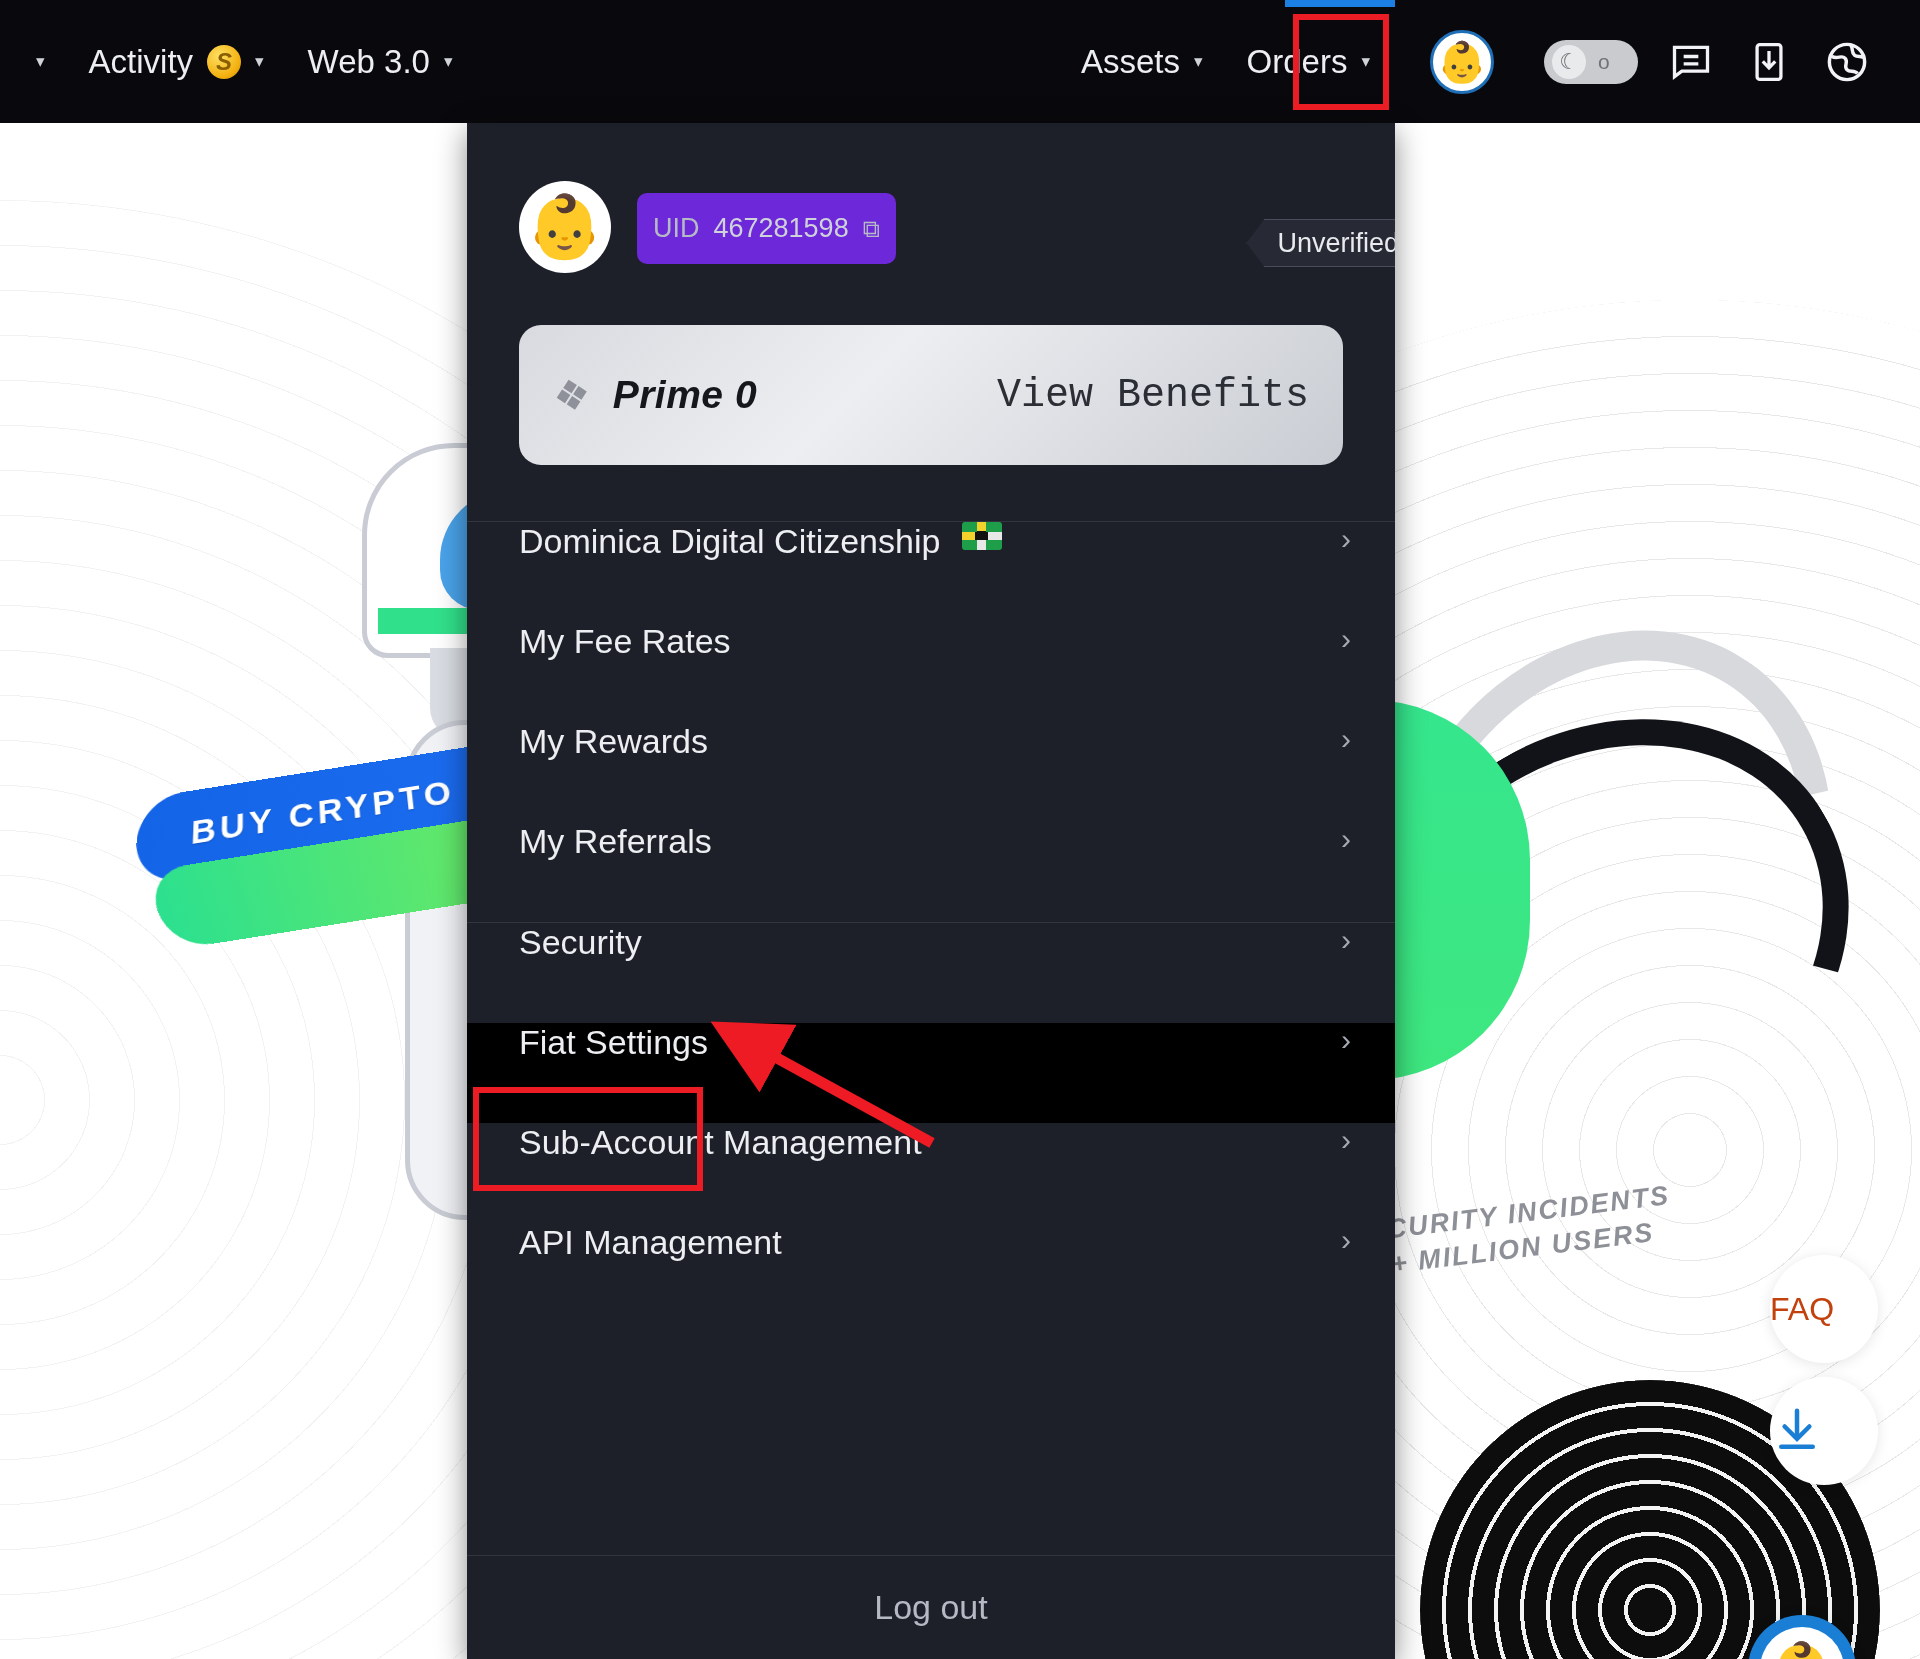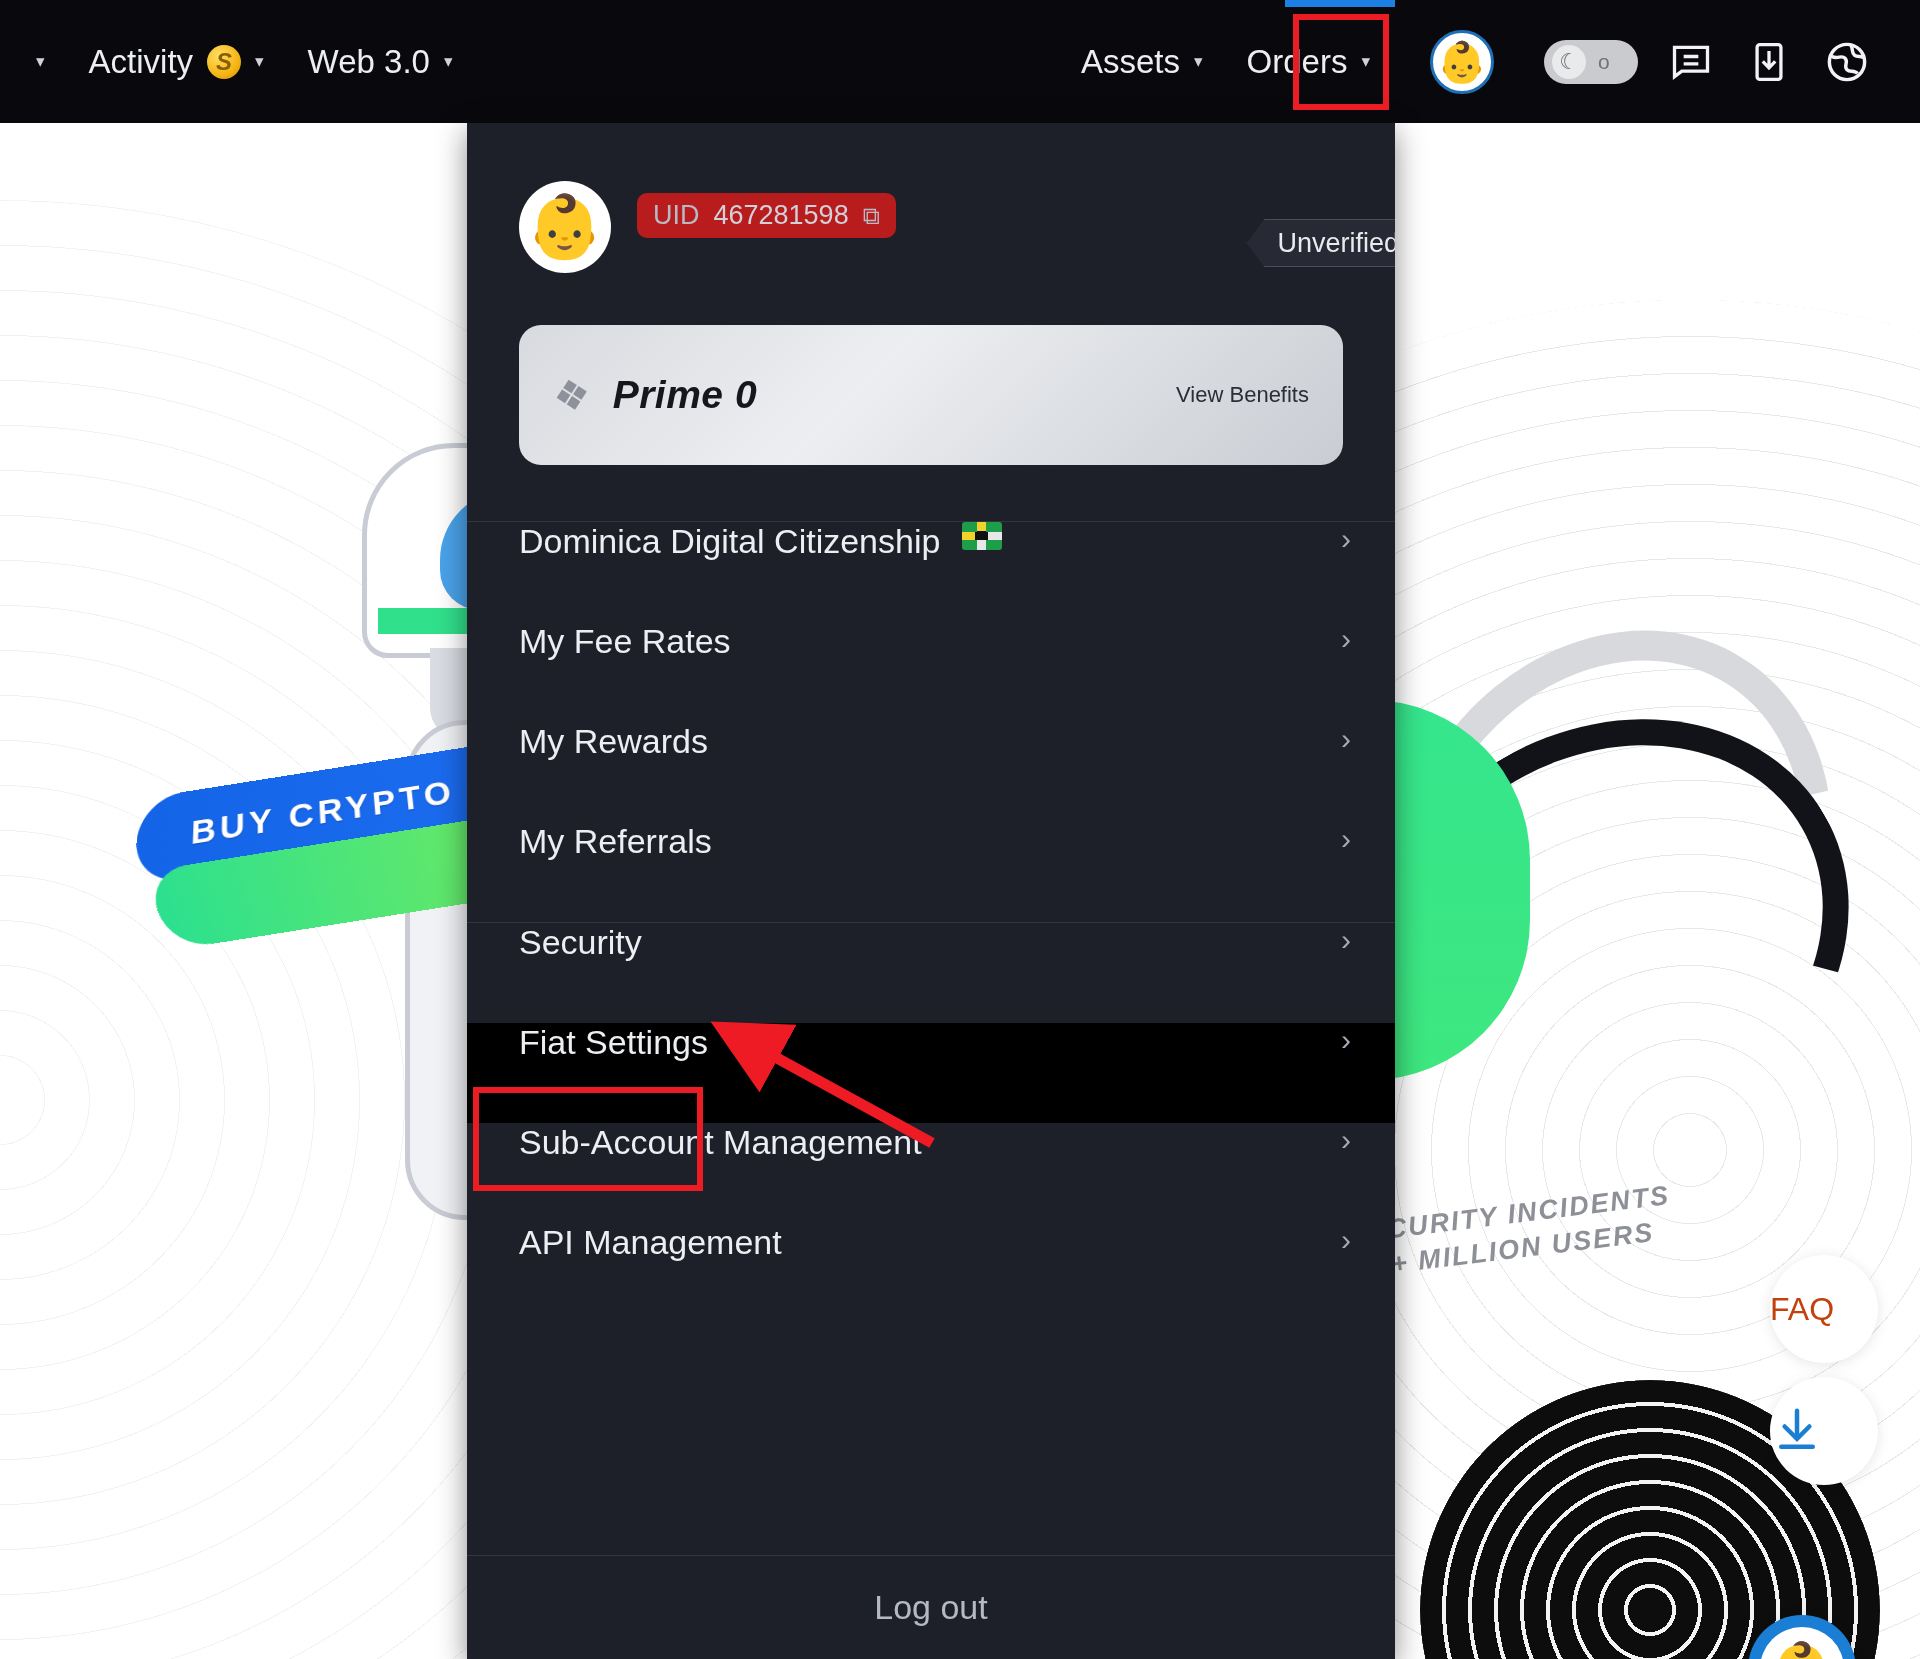--- a/index.html
+++ b/index.html
@@ -311,23 +311,23 @@
   .dd-email {
     color: #f4f5f7;
     font-size: 44px;
     font-weight: bold;
     letter-spacing: .4px;
     white-space: nowrap;
   }
   .dd-uid {
     margin-top: 12px;
     display: inline-flex; align-items: center;
-    background: #b91c1c;
+    background: #6d28d9;
     border-radius: 10px;
-    padding: 7px 16px;
+    padding: 20px 16px;
     color: #cfd2da;
     font-size: 27px;
     cursor: pointer;
   }
   .dd-uid .lbl { color: #b6bac4; margin-right: 14px; }
   .dd-uid .copy { margin-left: 14px; font-size: 24px; color: #b6bac4; }
   .badge-unverified {
     position: absolute;
     right: -45px; top: 96px;
     height: 48px;
@@ -357,22 +357,22 @@
   .prime-label {
     color: #15171c;
     font-size: 39px;
     font-weight: bold;
     font-style: italic;
     letter-spacing: .5px;
   }
   .prime-link {
     margin-left: auto;
     color: #2b2e35;
-    font-size: 22px;
-    font-family: Liberation Sans, sans-serif;
+    font-size: 40px;
+    font-family: Liberation Mono, monospace;
     cursor: pointer;
   }
 
   .dd-divider {
     height: 1px;
     background: #32353f;
     margin: 56px 0 0 0;
   }
   .dd-divider.inner { margin: 0; }
 

